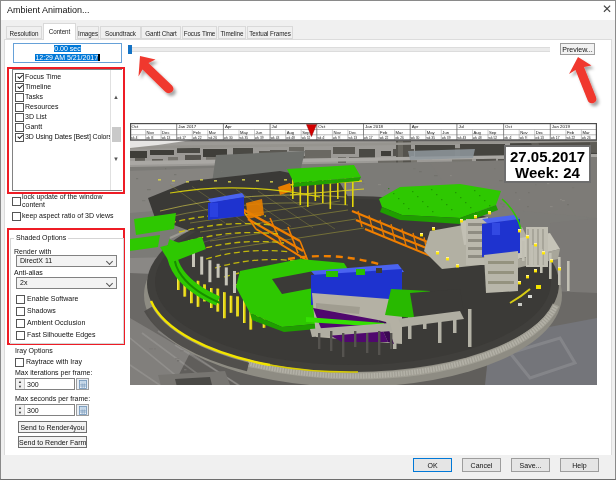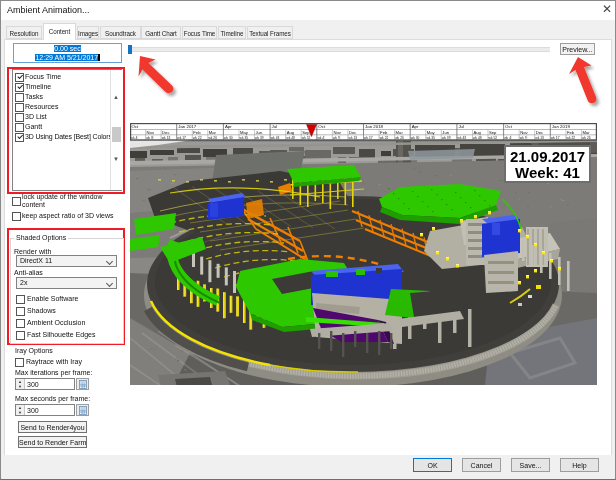--- a/index.html
+++ b/index.html
@@ -721,22 +721,22 @@
 <line x1="443.7" y1="11.8" x2="443.7" y2="17" stroke="#bdbdbd" stroke-width="0.4"></line>
 <line x1="451.4" y1="11.8" x2="451.4" y2="17" stroke="#bdbdbd" stroke-width="0.4"></line>
 <text x="452.0" y="15.7" font-size="3.3" fill="#222">wk 26</text>
 <line x1="459.2" y1="11.8" x2="459.2" y2="17" stroke="#bdbdbd" stroke-width="0.4"></line>
 <polygon points="176.5,1.5 186.5,1.5 181.5,13.5" fill="#d40000" stroke="#8a0000" stroke-width="0.5"></polygon>
 <rect x="0.5" y="0.5" width="466" height="16.5" fill="none" stroke="#4d4d4d" stroke-width="1.4"></rect>
 </svg>
   </div>
 
   <div class="abs" style="left:503px;top:144px;width:87px;height:38px;background:#fff;border:2px solid #6e6e6e;box-sizing:border-box;text-align:center;">
-    <div style="font-size:15px;font-weight:bold;color:#000;line-height:17px;margin-top:1px;">21.09.2017</div>
-    <div style="font-size:15px;font-weight:bold;color:#000;line-height:16px;">Week: 41</div>
+    <div style="font-size:15px;font-weight:bold;color:#000;line-height:17px;margin-top:1px;">27.05.2017</div>
+    <div style="font-size:15px;font-weight:bold;color:#000;line-height:16px;">Week: 24</div>
   </div>
 
   <svg class="abs" style="left:120px;top:45px;" width="70" height="60" viewBox="0 0 70 60">
     <defs>
         <filter id="sh1" x="-30%" y="-30%" width="180%" height="180%">
           <feDropShadow dx="2.5" dy="3" stdDeviation="1.6" flood-color="#000" flood-opacity="0.35"></feDropShadow>
         </filter>
       </defs>
     <g filter="url(#sh1)">
         <path d="M19,10 L34.5,13.5 L27.5,17 L51,39.5 Q54,43 51,46 Q47,48.5 44,45.5 L21.5,23.5 L17.5,30.5 Z" fill="#f0392f"></path>

